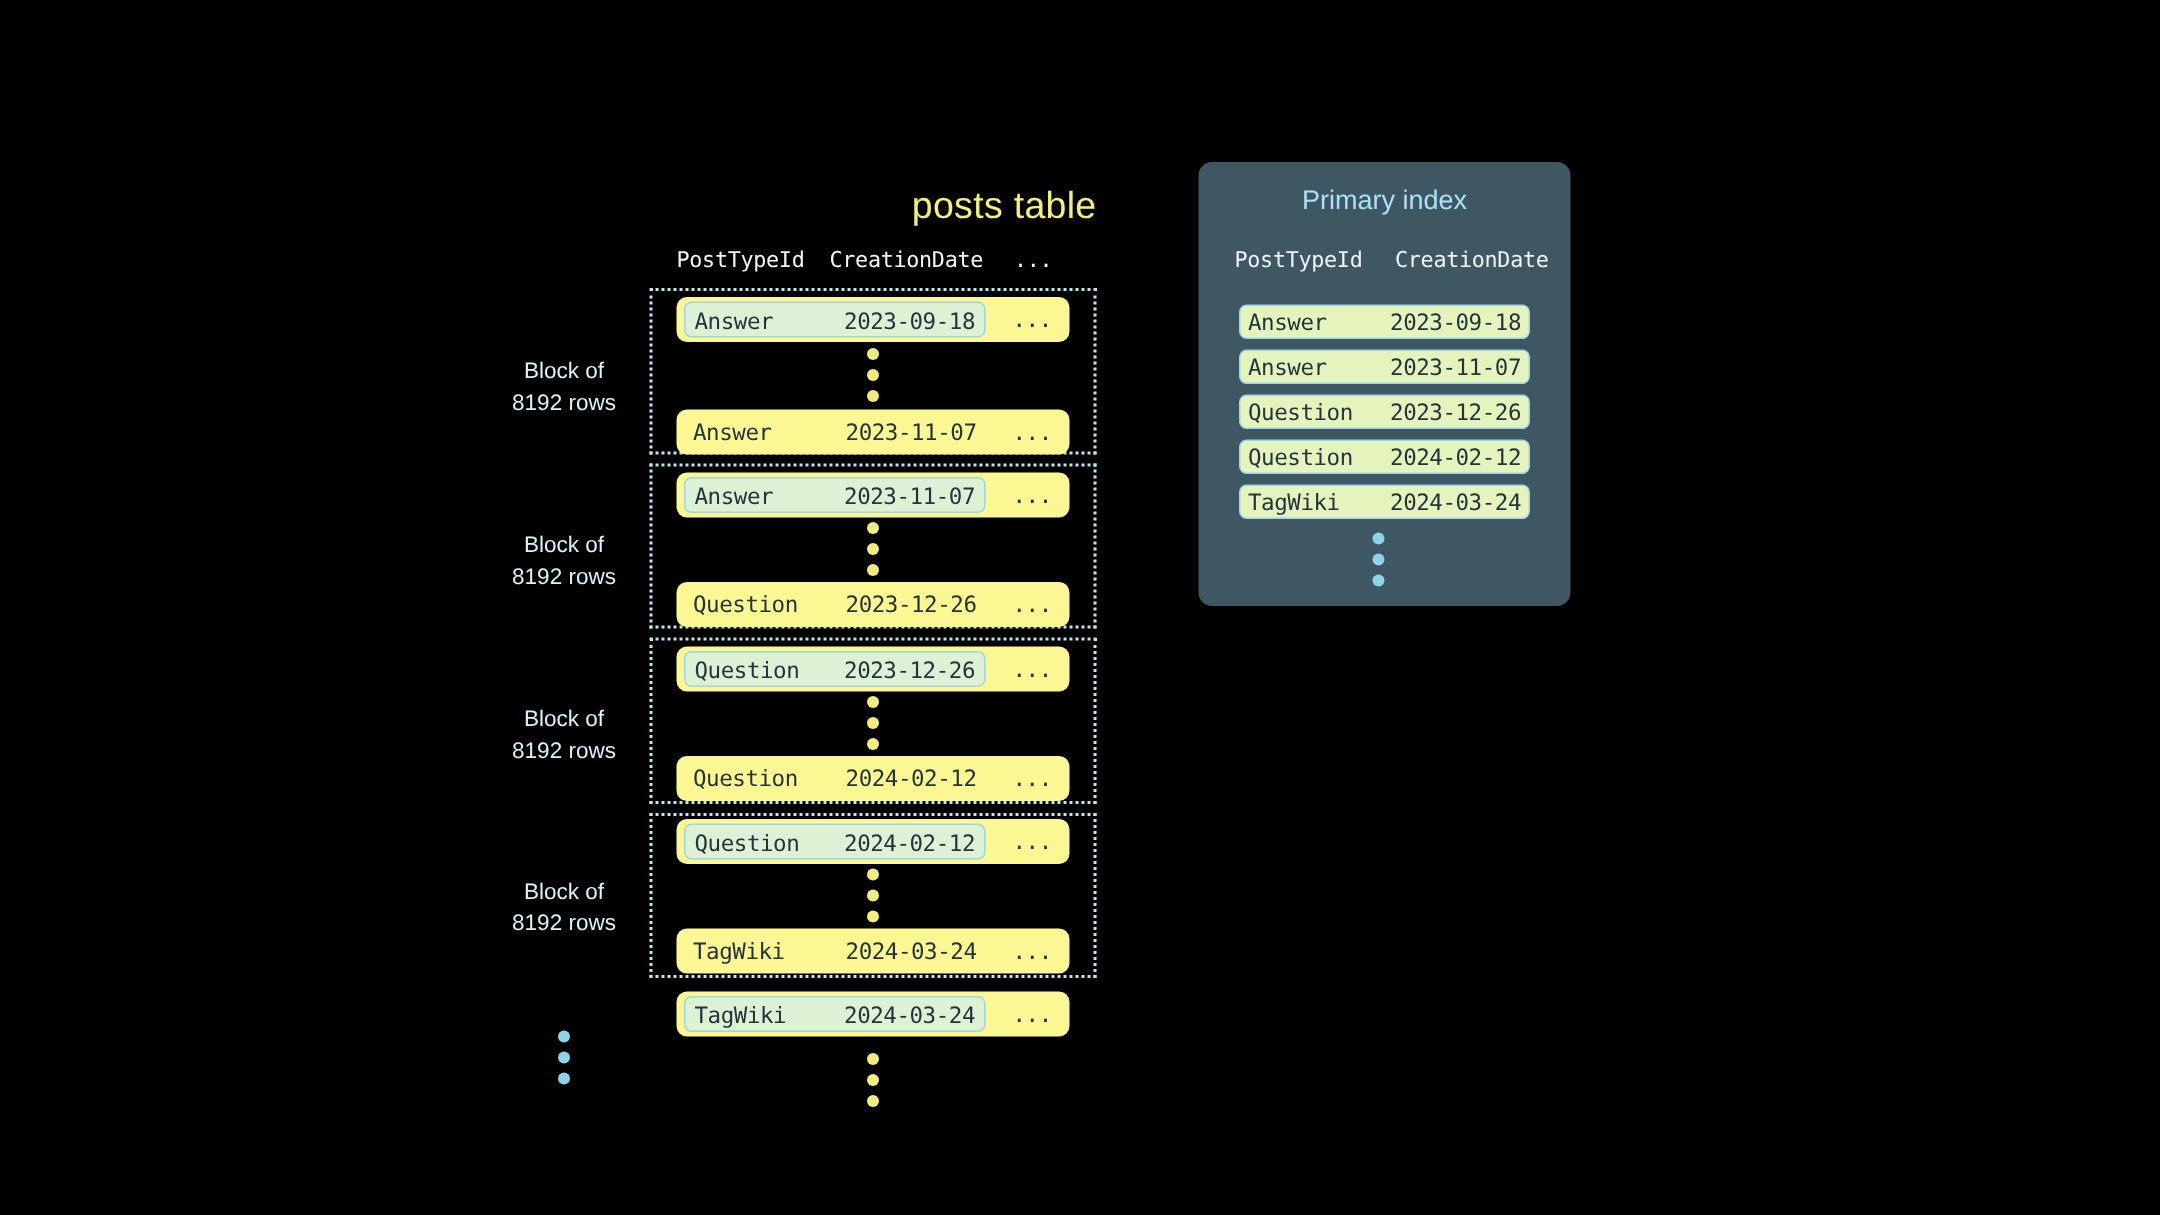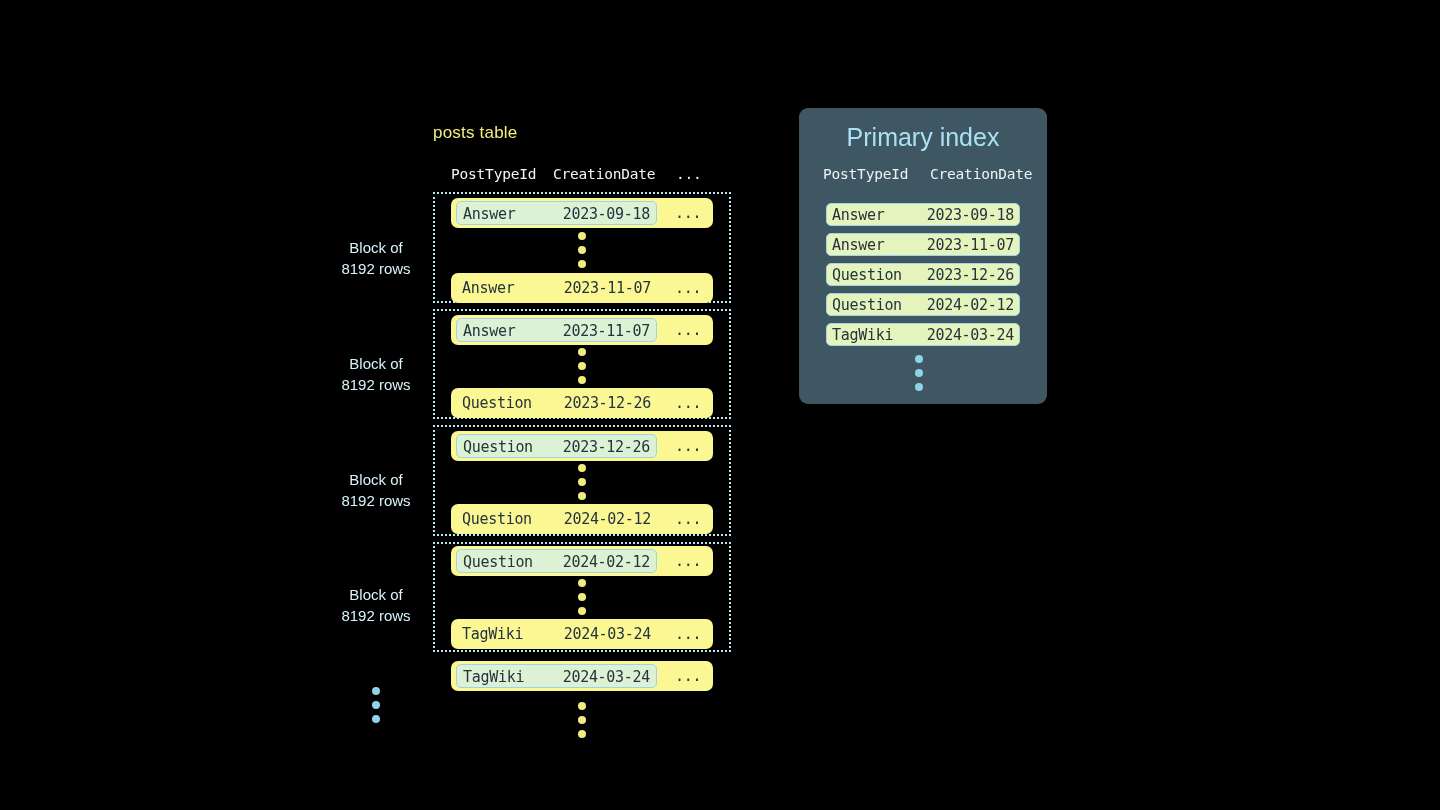--- a/index.html
+++ b/index.html
@@ -15,23 +15,23 @@
     font-family: "Liberation Sans", sans-serif;
     -webkit-font-smoothing: antialiased;
   }
 
   
   #posts-table-title {
     position: absolute;
     left: 433px;
     top: 123px;
     width: 298px;
-    text-align: left;
+    text-align: right;
     color: #f3f07a;
-    font-size: 17px;
+    font-size: 25px;
     font-family: "Liberation Sans", sans-serif;
     letter-spacing: 0.2px;
   }
 
   #posts-col-headers {
     position: absolute;
     left: 451px;
     top: 166px;
     width: 262px;
     height: 20px;
@@ -126,21 +126,21 @@
     background: #3f5663;
     border-radius: 9px;
   }
   #primary-index-title {
     position: absolute;
     left: 0;
     top: 15px;
     width: 248px;
     text-align: center;
     color: #a9e2f5;
-    font-size: 25px;
+    font-size: 18px;
     font-family: "Liberation Sans", sans-serif;
   }
   #index-col-headers {
     position: absolute;
     left: 24px;
     top: 58px;
     width: 205px;
     height: 20px;
     font-family: "DejaVu Sans Mono", monospace;
     font-size: 14.5px;

